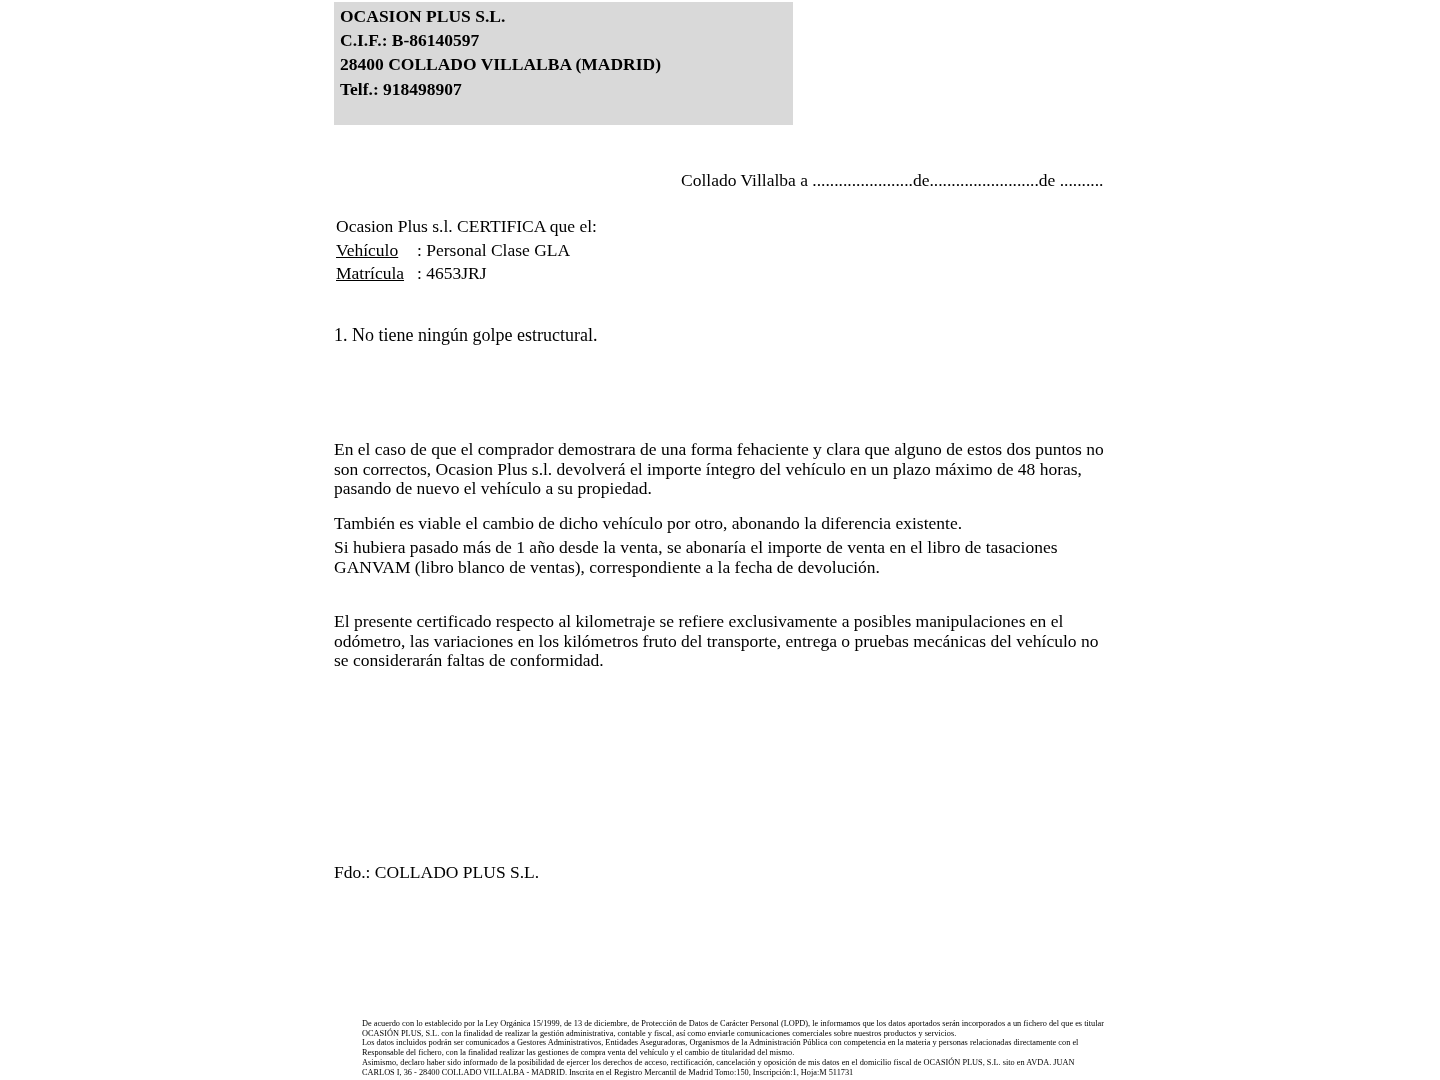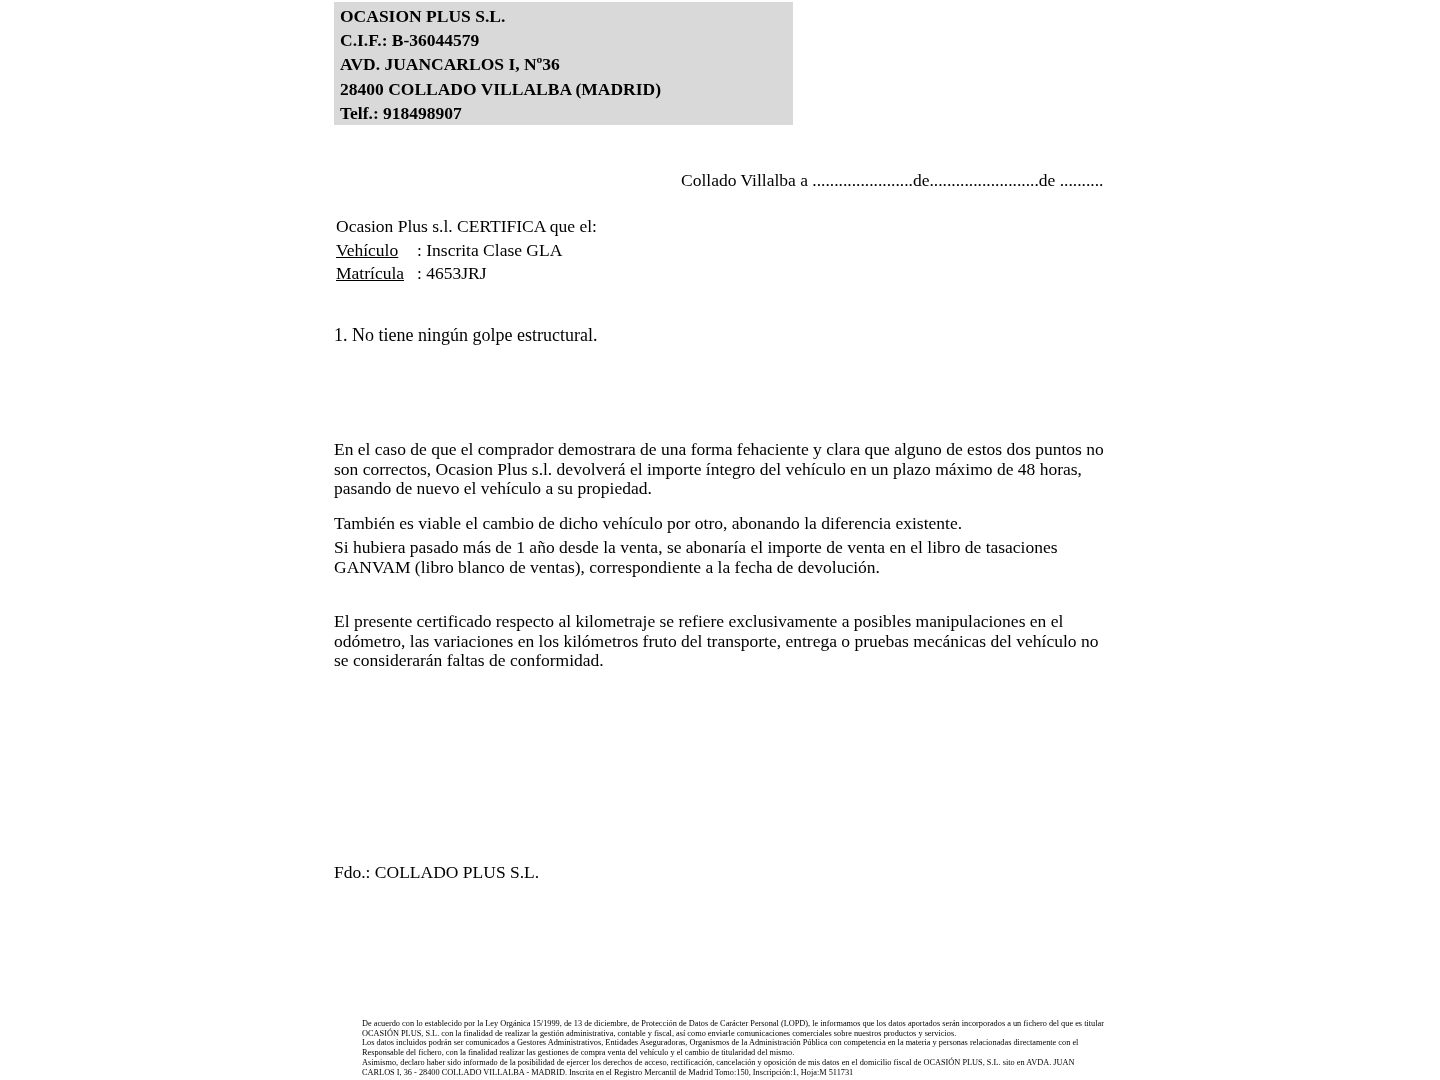--- a/index.html
+++ b/index.html
@@ -91,32 +91,31 @@
     margin-left: 32px;
   }
 </style>
 </head>
 <body>
 
 <div class="page">
 
   <div class="abs header-box" style="background: rgb(217, 217, 217);">
     <div>OCASION PLUS S.L.</div>
-    <div>C.I.F.: B-36044579</div>
-    <div>AVD. JUANCARLOS I, Nº36</div>
+    <div>C.I.F.: B-86140597</div>
     <div>28400 COLLADO VILLALBA (MADRID)</div>
     <div>Telf.: 918498907</div>
   </div>
 
   <div class="abs date-line">Collado Villalba a .......................de.........................de ..........</div>
 
   <div class="abs cert-block">
     <div>Ocasion Plus s.l. CERTIFICA que el:</div>
     <div>
-      <span class="label-cell"><span class="label-text">Vehículo</span></span><span>:</span> <span>Inscrita Clase GLA</span>
+      <span class="label-cell"><span class="label-text">Vehículo</span></span><span>:</span> <span>Personal Clase GLA</span>
     </div>
     <div>
       <span class="label-cell"><span class="label-text">Matrícula</span></span><span>:</span> <span>4653JRJ</span>
     </div>
   </div>
 
   <div class="abs point point-1">1. No tiene ningún golpe estructural.</div>
 
   <div class="abs para para-1">En el caso de que el comprador demostrara de una forma fehaciente y clara que alguno de estos dos puntos no
 son correctos, Ocasion Plus s.l. devolverá el importe íntegro del vehículo en un plazo máximo de 48 horas,

